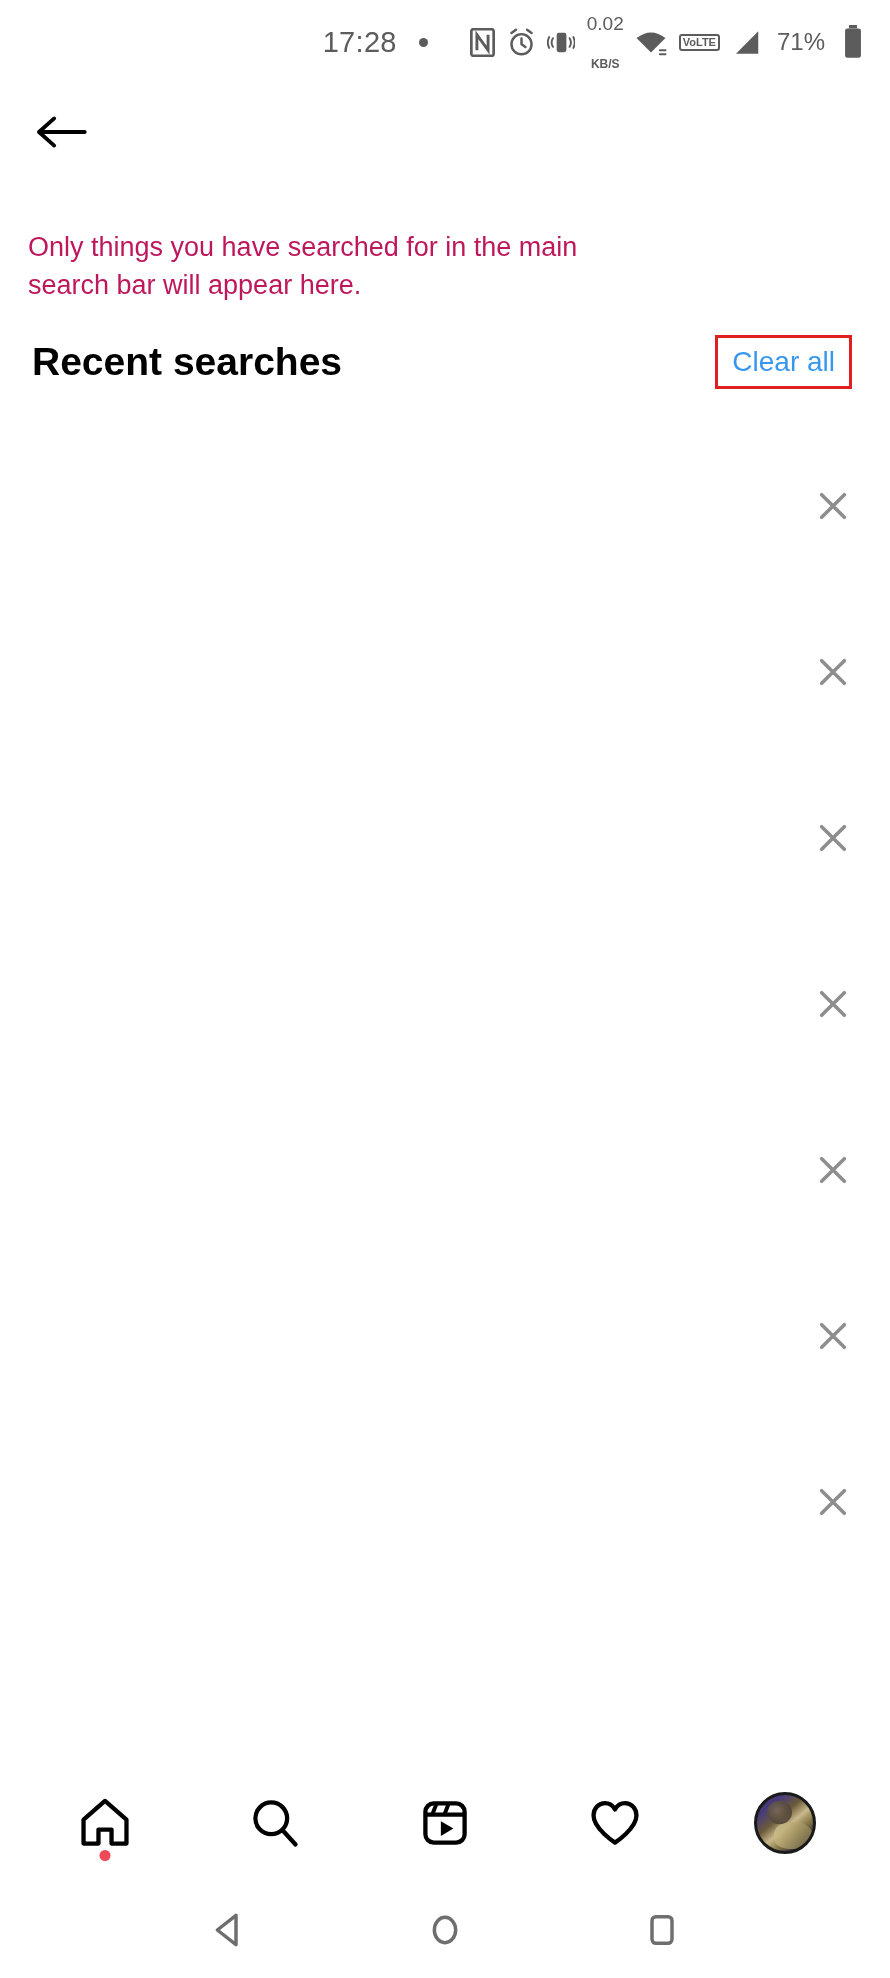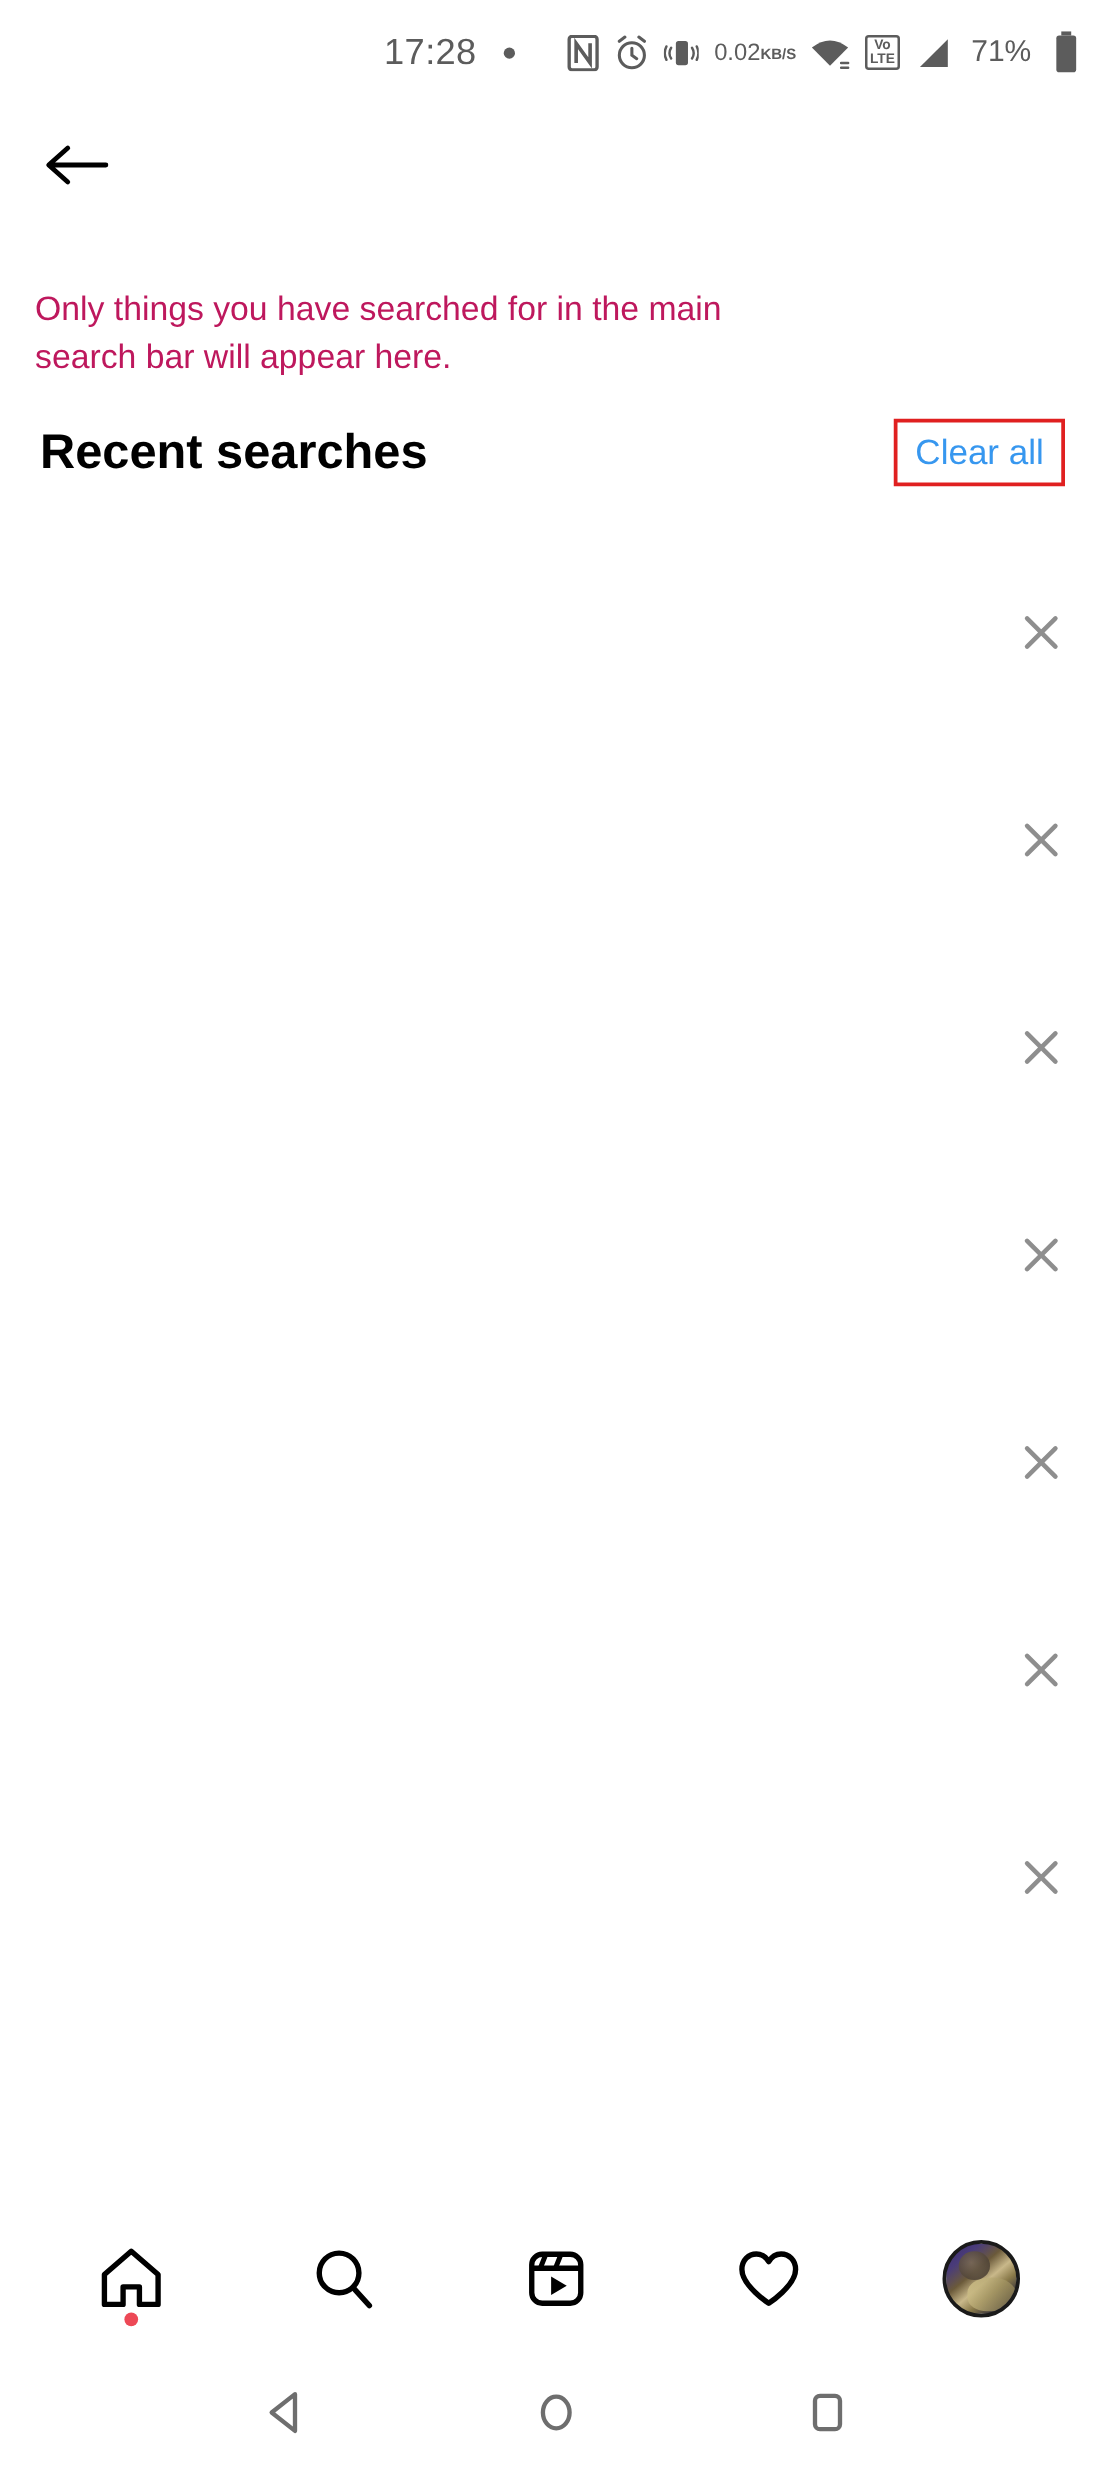--- a/index.html
+++ b/index.html
@@ -27,31 +27,31 @@
   .sb-time {
     font-size: 29px; font-weight: 400; color: #5c5c5c;
     letter-spacing: 0.3px; margin-right: 22px;
   }
   .sb-dot {
     width: 9px; height: 9px; border-radius: 50%;
     background: #5c5c5c; margin-right: 30px;
   }
   .sb-icon { margin-left: 11px; display: flex; align-items: center; }
   .sb-netspeed {
-    display: flex; flex-direction: row; align-items: center;
-    line-height: 1; margin-left: 12px; color: #5c5c5c;
+    display: flex; flex-direction: column; align-items: center;
+    line-height: 1; margin-left: 12px; color: #5c5c5c; gap: 24px;
   }
   .sb-netspeed .ns-val { font-size: 19px; font-weight: 500; }
   .sb-netspeed .ns-unit { font-size: 12px; font-weight: 600; margin-top: 1px; }
   .sb-batt-txt {
     font-size: 24px; color: #5c5c5c; margin-left: 16px; margin-right: 6px;
   }
   .volte-box {
     border: 2.5px solid #5c5c5c; border-radius: 3px;
-    padding: 1px 2px; display:flex; flex-direction:column;
+    padding: 1px 2px; display:flex; flex-direction:row;
     align-items:center; line-height:1; margin-left: 12px;
   }
   .volte-box .v1 { font-size: 11px; font-weight: 700; color:#5c5c5c; }
   .volte-box .v2 { font-size: 11px; font-weight: 700; color:#5c5c5c; }
 
   
   .appbar {
     height: 96px; display: flex; align-items: center;
     padding: 0 30px; flex: 0 0 auto;
   }

